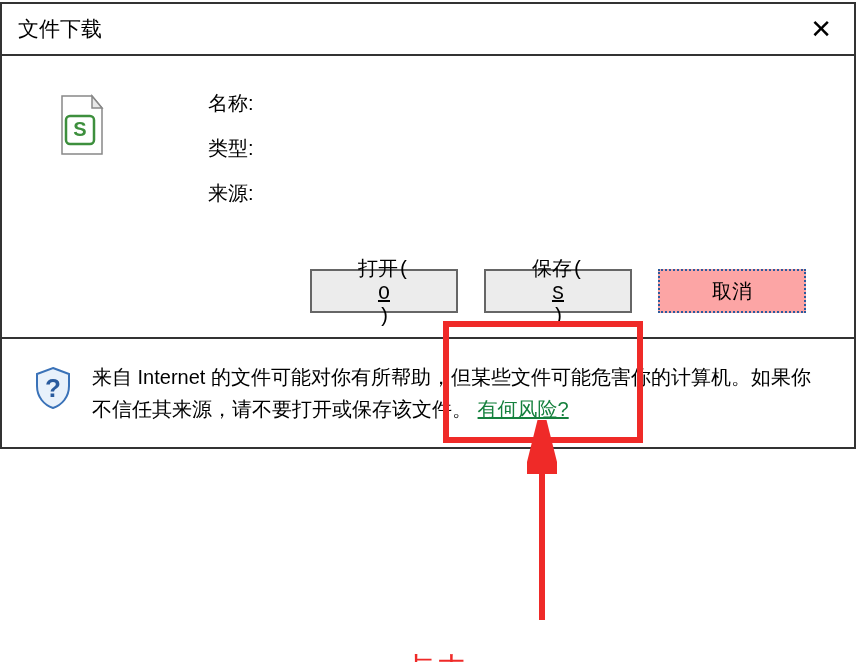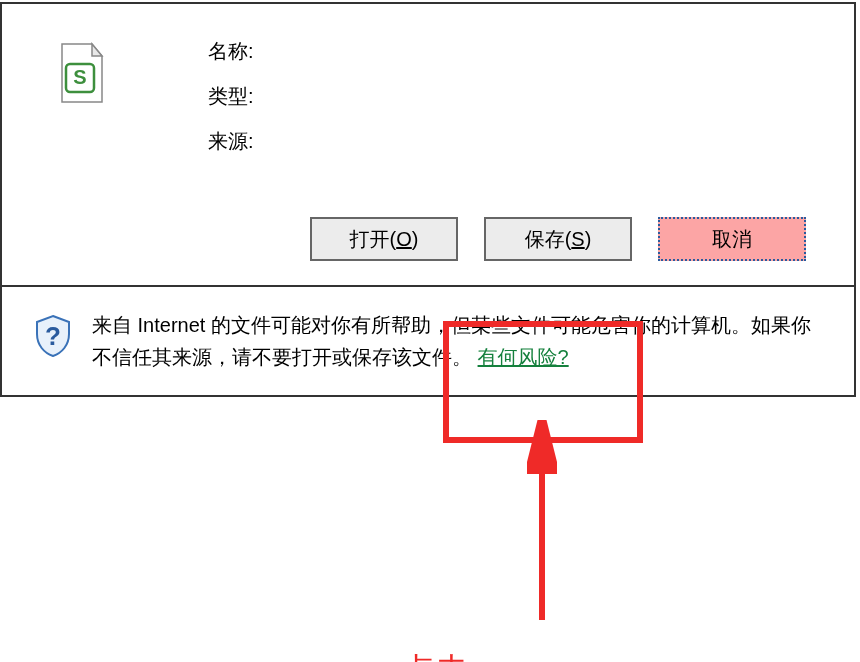--- a/index.html
+++ b/index.html
@@ -75,27 +75,28 @@
       display: flex;
       justify-content: flex-end;
       gap: 26px;
       padding-right: 8px;
       position: relative;
     }
     .btn {
       width: 148px;
       height: 44px;
       font-size: 20px;
-      font-family: Liberation Sans, sans-serif;
+      font-family: Liberation Mono, monospace;
       background: #ececec;
       border: 2px solid #666;
       cursor: pointer;
       display: inline-flex;
       align-items: center;
       justify-content: center;
+      flex-direction: column;
     }
     .btn-cancel {
       border: 2px dotted #2a5b9e;
       background: #fca5a5;
       text-align: right;
     }
     .footer {
       padding: 22px 28px 22px 28px;
       display: flex;
       align-items: flex-start;
@@ -139,20 +140,24 @@
       color: #ef2a28;
     }
     .hotkey {
       text-decoration: underline;
     }
   </style>
 </head>
 <body>
 
 <div class="dialog">
+  <div class="titlebar">
+    <span class="title">文件下载</span>
+    <span class="close-x">✕</span>
+  </div>
 
   <div class="content">
     <div class="file-row">
       <div class="file-icon">
         <svg viewBox="0 0 56 66" width="56" height="66">
           <path d="M10 2 H40 L50 14 V60 H10 Z" fill="#fff" stroke="#888" stroke-width="1.5"></path>
           <path d="M40 2 L40 14 L50 14 Z" fill="#e8e8e8" stroke="#888" stroke-width="1.5"></path>
           <rect x="14" y="22" width="28" height="28" rx="4" fill="#fff" stroke="#3d8f3d" stroke-width="2.5"></rect>
           <text x="28" y="42" text-anchor="middle" font-size="20" font-weight="bold" fill="#3d8f3d" font-family="Arial">S</text>
         </svg>

